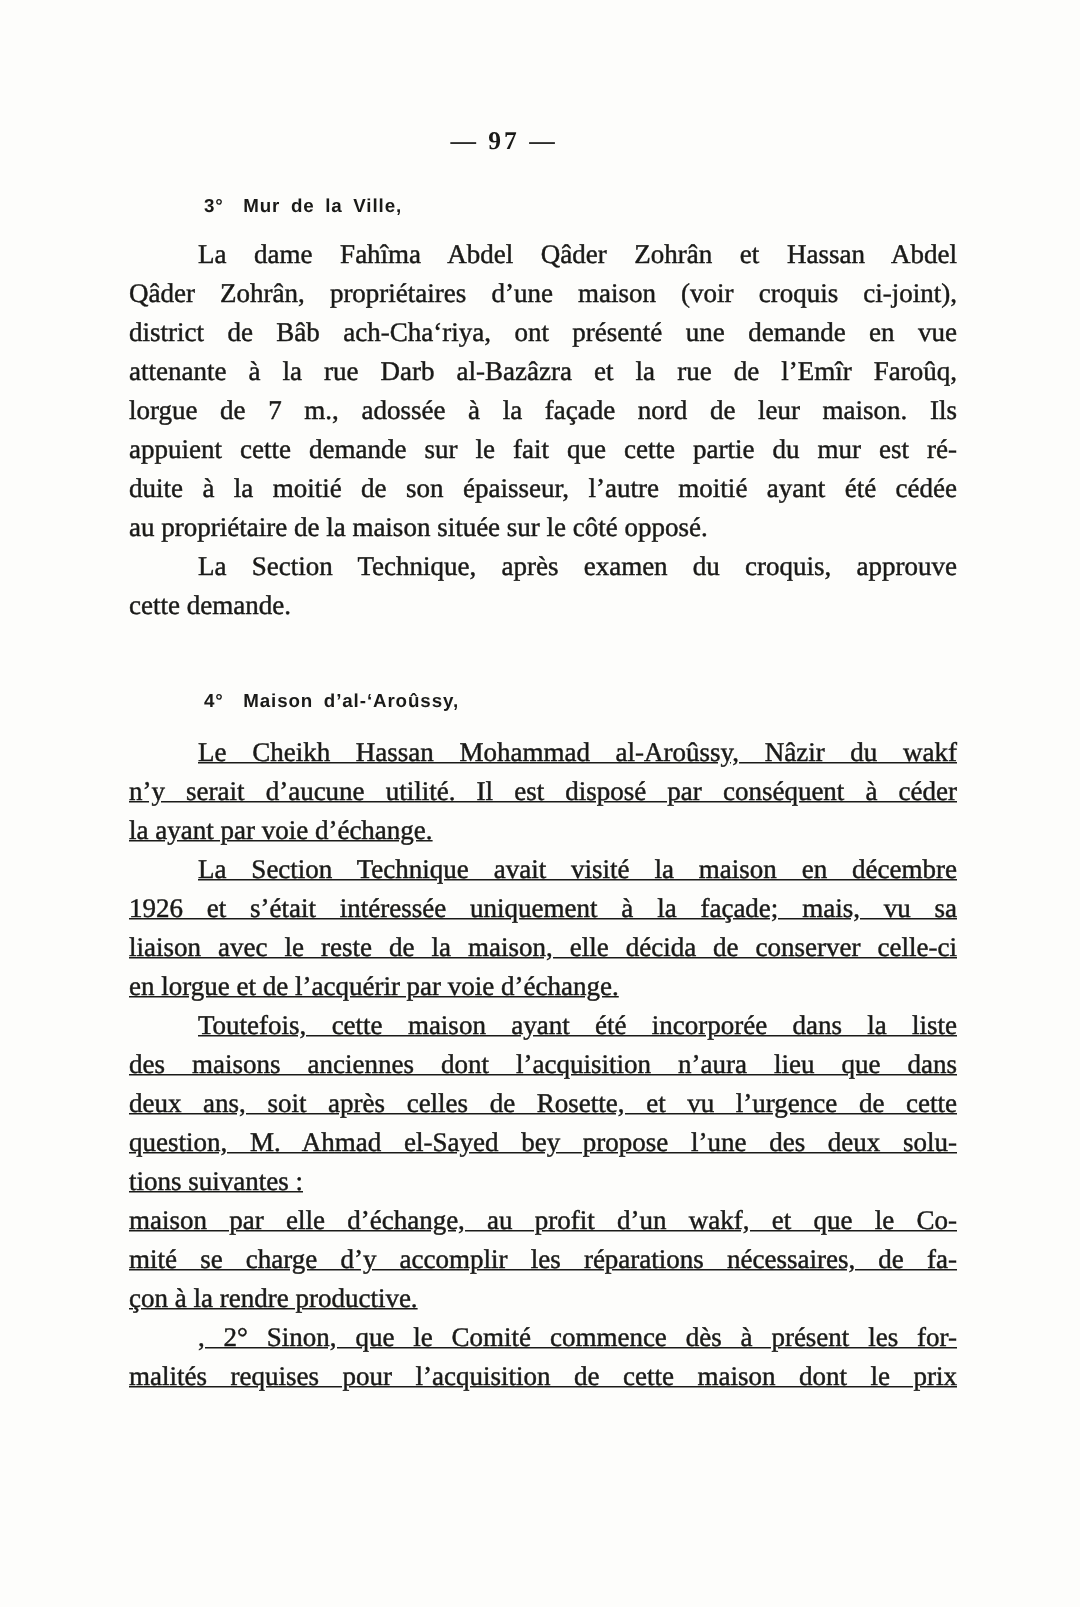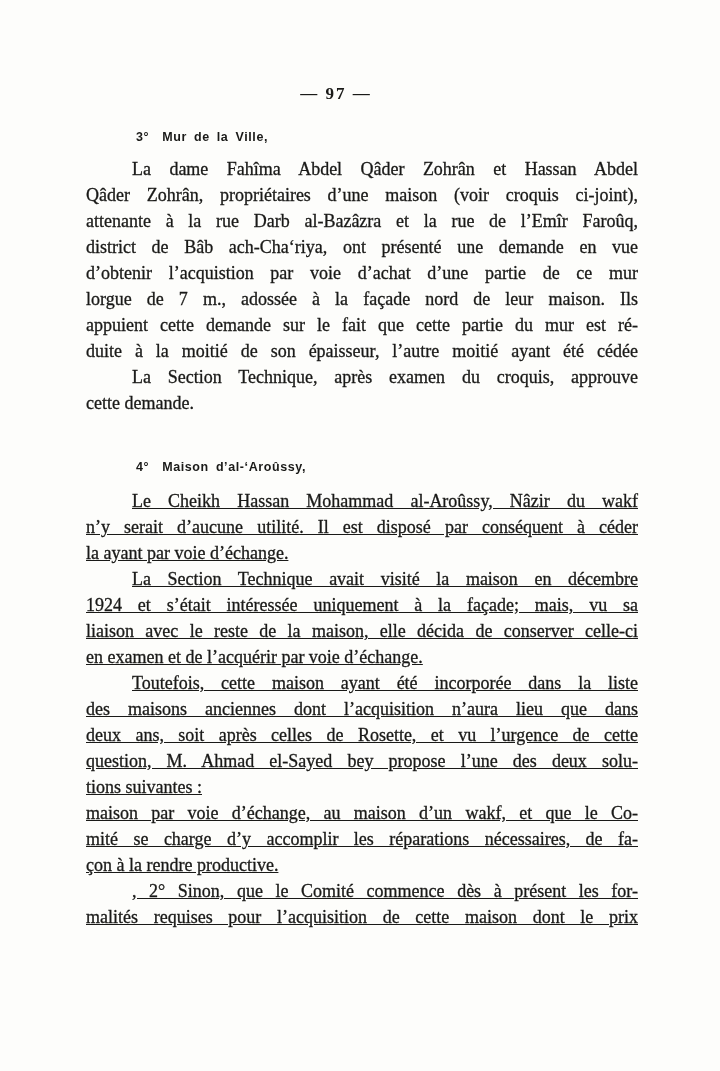--- a/index.html
+++ b/index.html
@@ -59,58 +59,58 @@
   <div class="pagenum">— 97 —</div>
 
   <div class="textcol h3 heading">
     <span class="num">3°</span><span>Mur de la Ville,</span>
   </div>
 
   <div class="textcol flow-a">
     <div>
       <div class="line first">La dame Fahîma Abdel Qâder Zohrân et Hassan Abdel</div>
       <div class="line">Qâder Zohrân, propriétaires d’une maison (voir croquis ci-joint),</div>
+      <div class="line">district de Bâb ach-Cha‘riya, ont présenté une demande en vue</div>
       <div class="line">attenante à la rue Darb al-Bazâzra et la rue de l’Emîr Faroûq,</div>
-      <div class="line">district de Bâb ach-Cha‘riya, ont présenté une demande en vue</div>
-      <div class="line">d’obtenir l’acquistion par voie d’achat d’une partie de ce mur</div>
       <div class="line">lorgue de 7 m., adossée à la façade nord de leur maison. Ils</div>
       <div class="line">appuient cette demande sur le fait que cette partie du mur est ré-</div>
       <div class="line">duite à la moitié de son épaisseur, l’autre moitié ayant été cédée</div>
+      <div class="line last">au propriétaire de la maison située sur le côté opposé.</div>
     </div>
     <div>
       <div class="line first">La Section Technique, après examen du croquis, approuve</div>
       <div class="line last">cette demande.</div>
     </div>
   </div>
 
   <div class="textcol h4 heading">
     <span class="num">4°</span><span>Maison d’al-‘Aroûssy,</span>
   </div>
 
   <div class="textcol flow-b">
     <div>
       <div class="line first">Le Cheikh Hassan Mohammad al-Aroûssy, Nâzir du wakf</div>
       <div class="line">n’y serait d’aucune utilité. Il est disposé par conséquent à céder</div>
       <div class="line last">la ayant par voie d’échange.</div>
     </div>
     <div>
       <div class="line first">La Section Technique avait visité la maison en décembre</div>
-      <div class="line">1924 et s’était intéressée uniquement à la façade; mais, vu sa</div>
+      <div class="line">1926 et s’était intéressée uniquement à la façade; mais, vu sa</div>
       <div class="line">liaison avec le reste de la maison, elle décida de conserver celle-ci</div>
-      <div class="line last">en examen et de l’acquérir par voie d’échange.</div>
+      <div class="line last">en lorgue et de l’acquérir par voie d’échange.</div>
     </div>
     <div>
       <div class="line first">Toutefois, cette maison ayant été incorporée dans la liste</div>
       <div class="line">des maisons anciennes dont l’acquisition n’aura lieu que dans</div>
       <div class="line">deux ans, soit après celles de Rosette, et vu l’urgence de cette</div>
       <div class="line">question, M. Ahmad el-Sayed bey propose l’une des deux solu-</div>
       <div class="line last">tions suivantes :</div>
     </div>
     <div>
-      <div class="line">maison par voie d’échange, au maison d’un wakf, et que le Co-</div>
+      <div class="line">maison par elle d’échange, au profit d’un wakf, et que le Co-</div>
       <div class="line">mité se charge d’y accomplir les réparations nécessaires, de fa-</div>
       <div class="line last">çon à la rendre productive.</div>
     </div>
     <div>
       <div class="line first">, 2°  Sinon, que le Comité commence dès à présent les for-</div>
       <div class="line">malités requises pour l’acquisition de cette maison dont le prix</div>
     </div>
   </div>
 
 </div>

